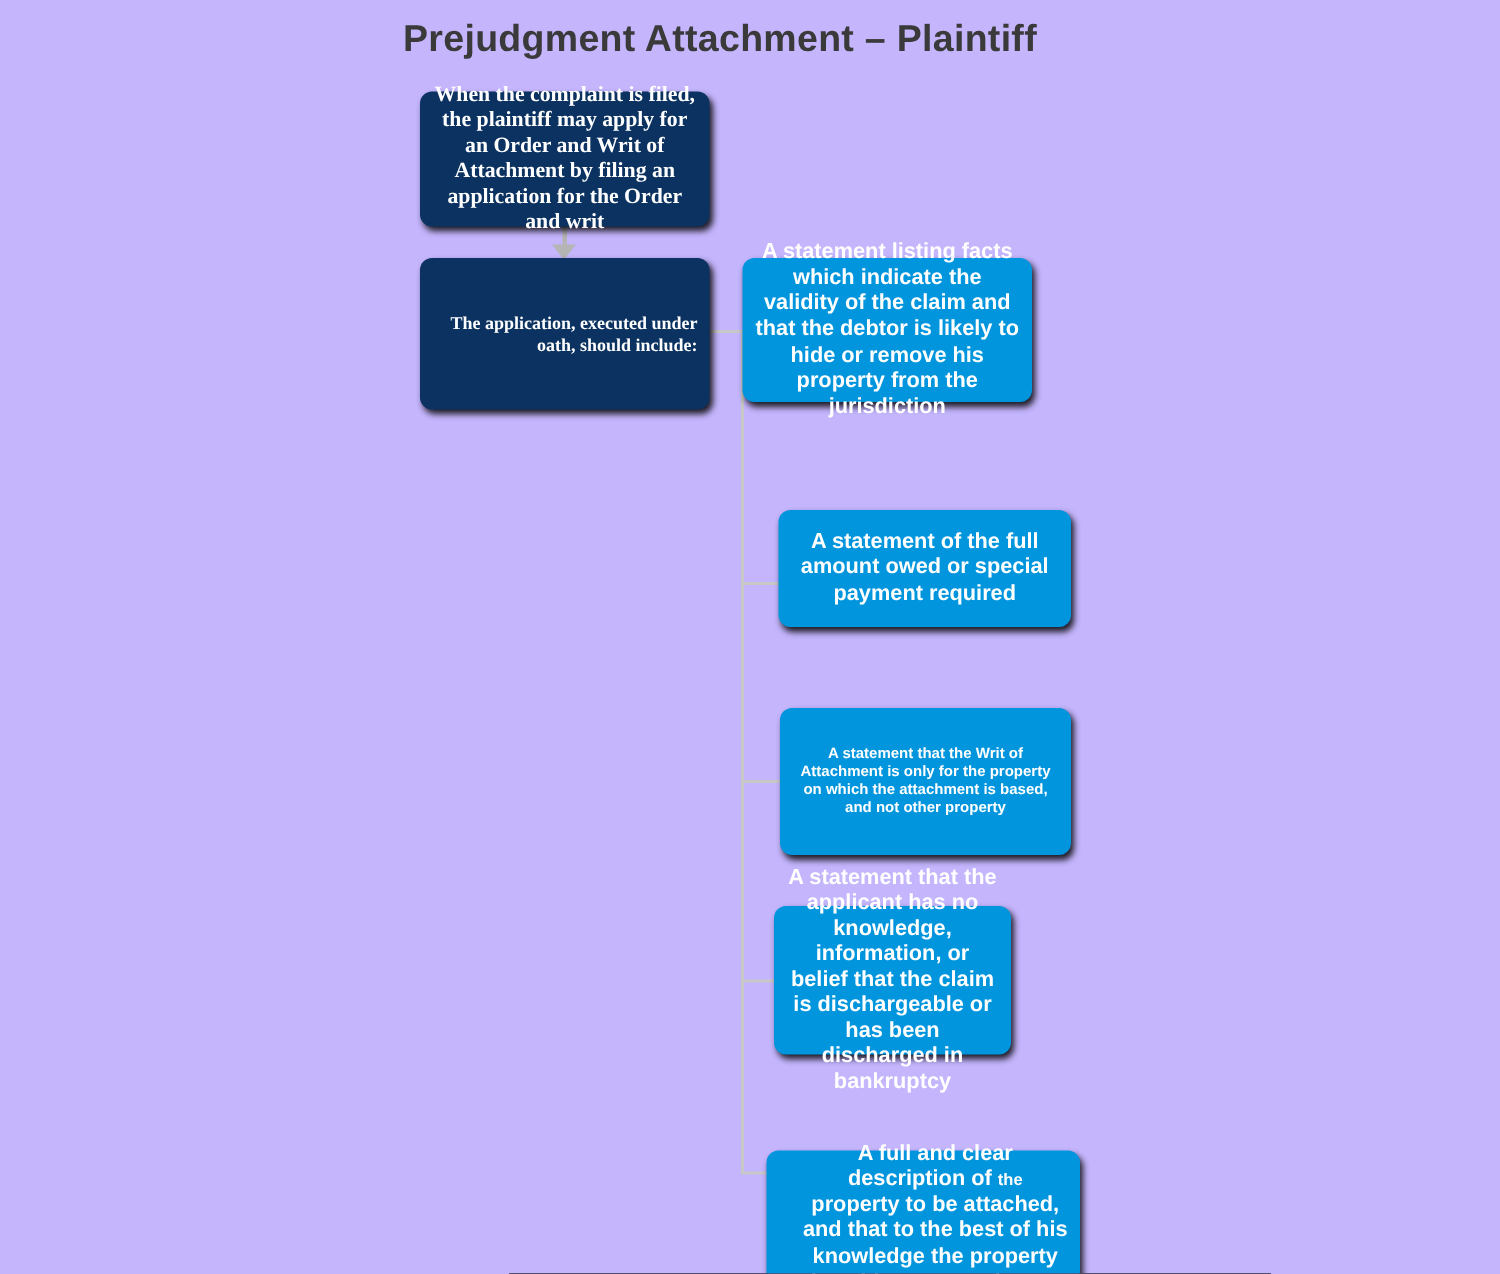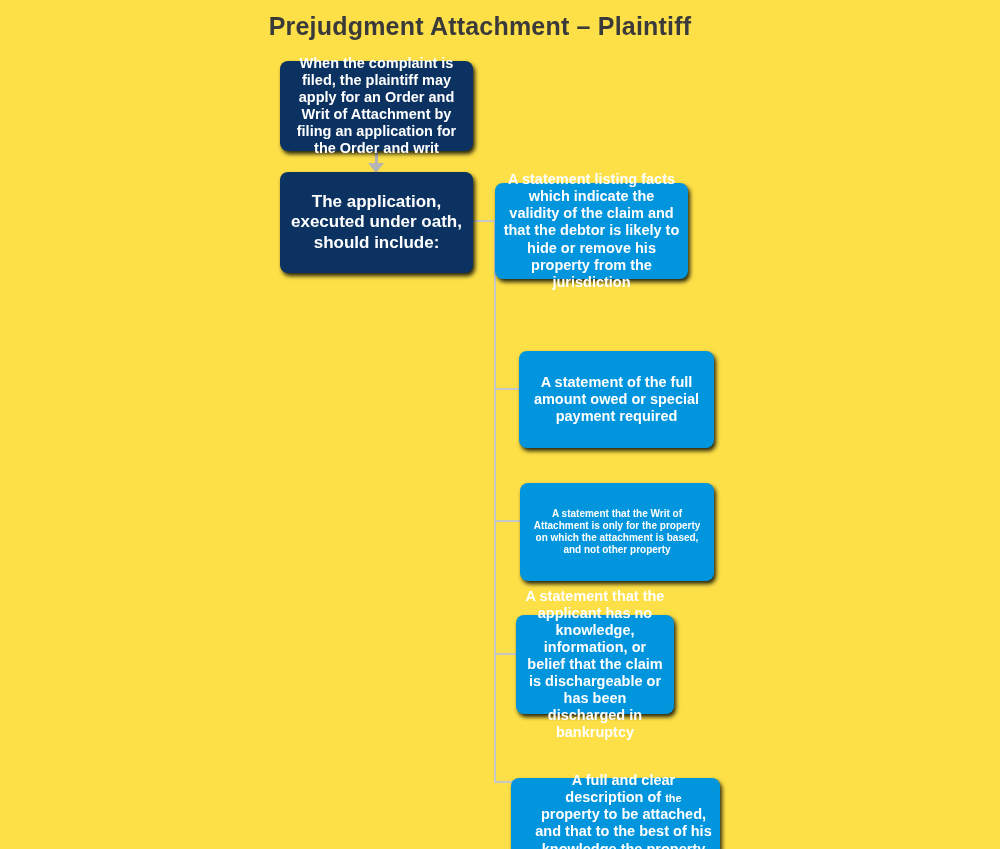--- a/index.html
+++ b/index.html
@@ -7,21 +7,21 @@
     padding: 0;
     background: #000000;
   }
   body {
     font-family: "Liberation Sans", sans-serif;
   }
   #canvas {
     position: relative;
     width: 1000px;
     height: 849px;
-    background: #fde047;
+    background: #c4b5fd;
     overflow: hidden;
   }
 
   
   #chart-title {
     position: absolute;
     left: 0;
     top: 12px;
     width: 960px;
     text-align: center;
@@ -40,30 +40,30 @@
     display: flex;
     align-items: center;
     justify-content: center;
     text-align: center;
     color: #ffffff;
     font-weight: bold;
     line-height: 1.18;
     padding: 6px 8px;
     box-shadow: 2px 3px 4px rgba(0,0,0,0.85);
   }
-  .node-dark { background: #0b3260; }
-  .node-blue { background: #0095dd; margin-top: 11px; }
+  .node-dark { background: #0b3260; font-family: Liberation Serif, serif; }
+  .node-blue { background: #0095dd; }
 
   .node-text { display: block; width: 100%; }
 
   
   #node-root      { left: 280px; top: 61px;  width: 193px; height: 90px;  font-size: 14.5px; }
-  #node-app       { left: 280px; top: 172px; width: 193px; height: 101px; font-size: 17px; }
+  #node-app       { left: 280px; top: 172px; width: 193px; height: 101px; font-size: 12px; text-align: right; }
   #node-item-1    { left: 495px; top: 172px; width: 193px; height: 96px;  font-size: 14.5px; }
-  #node-item-2    { left: 519px; top: 340px; width: 195px; height: 97px;  font-size: 14.5px; justify-content: flex-end; }
+  #node-item-2    { left: 519px; top: 340px; width: 195px; height: 78px;  font-size: 14.5px; justify-content: flex-end; }
   #node-item-3    { left: 520px; top: 472px; width: 194px; height: 98px;  font-size: 10px; }
   #node-item-4    { left: 516px; top: 604px; width: 158px; height: 99px;  font-size: 14.5px; }
   #node-item-5    { left: 511px; top: 767px; width: 209px; height: 108px; font-size: 14.5px; padding-left: 24px; }
 
   
   .tiny-word { font-size: 11px; }
 
   
   .conn {
     position: absolute;

